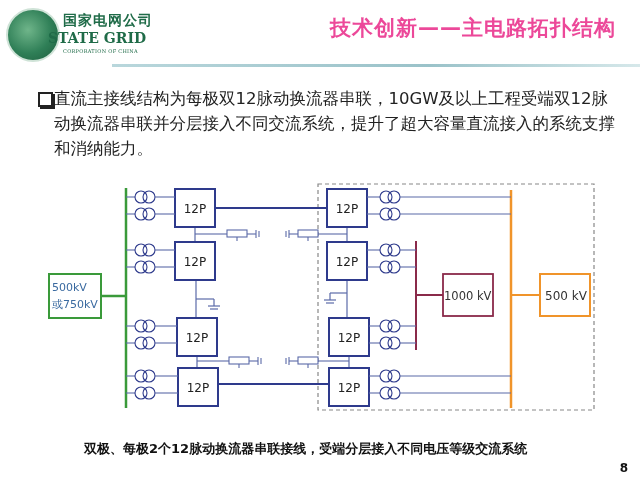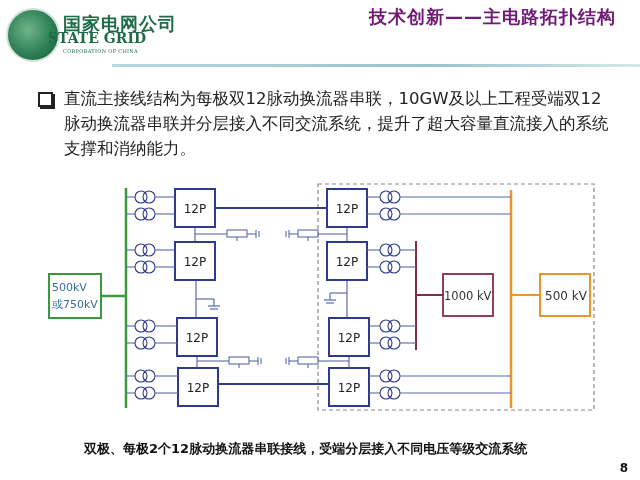--- a/index.html
+++ b/index.html
@@ -1,26 +1,26 @@
 <!DOCTYPE html>
 <html><head>
 <meta charset="utf-8">
 <style>
   html,body{margin:0;padding:0;}
   body{width:640px;height:480px;position:relative;overflow:hidden;background:#ffffff;font-family:"DejaVu Sans",sans-serif;}
   .logo{position:absolute;left:6px;top:8px;width:200px;height:46px;}
   .logo-globe{position:absolute;left:0;top:0;width:50px;height:50px;border-radius:50%;background:radial-gradient(circle at 40% 40%,#6fb58a 0%,#2f7f57 55%,#1d5c3d 100%);border:2px solid #cfe3d7;}
-  .logo-cn{position:absolute;left:57px;top:4px;font-size:18px;font-weight:bold;color:#1f6b48;letter-spacing:1px;}
+  .logo-cn{position:absolute;left:57px;top:4px;font-size:14px;font-weight:bold;color:#1f6b48;letter-spacing:1px;}
   .logo-en{position:absolute;left:42px;top:22px;font-family:"DejaVu Serif",serif;font-size:14px;font-weight:bold;color:#1f6b48;}
   .logo-sub{position:absolute;left:57px;top:40px;font-family:"DejaVu Serif",serif;font-size:5px;color:#1f6b48;letter-spacing:0.3px;}
-  .title{position:absolute;right:24px;top:5px;font-size:18px;font-weight:bold;color:#701a75;letter-spacing:1px;}
+  .title{position:absolute;right:24px;top:14px;font-size:21px;font-weight:bold;color:#ec4899;letter-spacing:1px;}
   .title-rule{position:absolute;left:112px;right:0;top:64px;height:3px;background:linear-gradient(90deg,#b9d7dc,#9ac2c9 60%,#d6e8ea);}
   .bullet{position:absolute;left:38px;top:86px;width:580px;font-size:16.5px;line-height:25px;color:#222;}
   .bullet-box{position:absolute;left:0;top:6px;width:11px;height:11px;border:2px solid #222;box-shadow:2px 2px 0 #222;}
-  .bullet-text{margin-left:26px;}
+  .bullet-text{margin-left:16px;}
   .diagram{position:absolute;left:0;top:178px;width:640px;height:250px;}
   .caption{position:absolute;left:84px;top:440px;font-size:13px;font-weight:bold;color:#111;text-align:center;}
   .page-num{position:absolute;right:12px;top:461px;font-size:12px;font-weight:bold;color:#111;}
   svg text{font-family:"DejaVu Sans",sans-serif;}
 </style>
 </head>
 <body>
 
 <div class="logo">
   <div class="logo-globe"></div>

